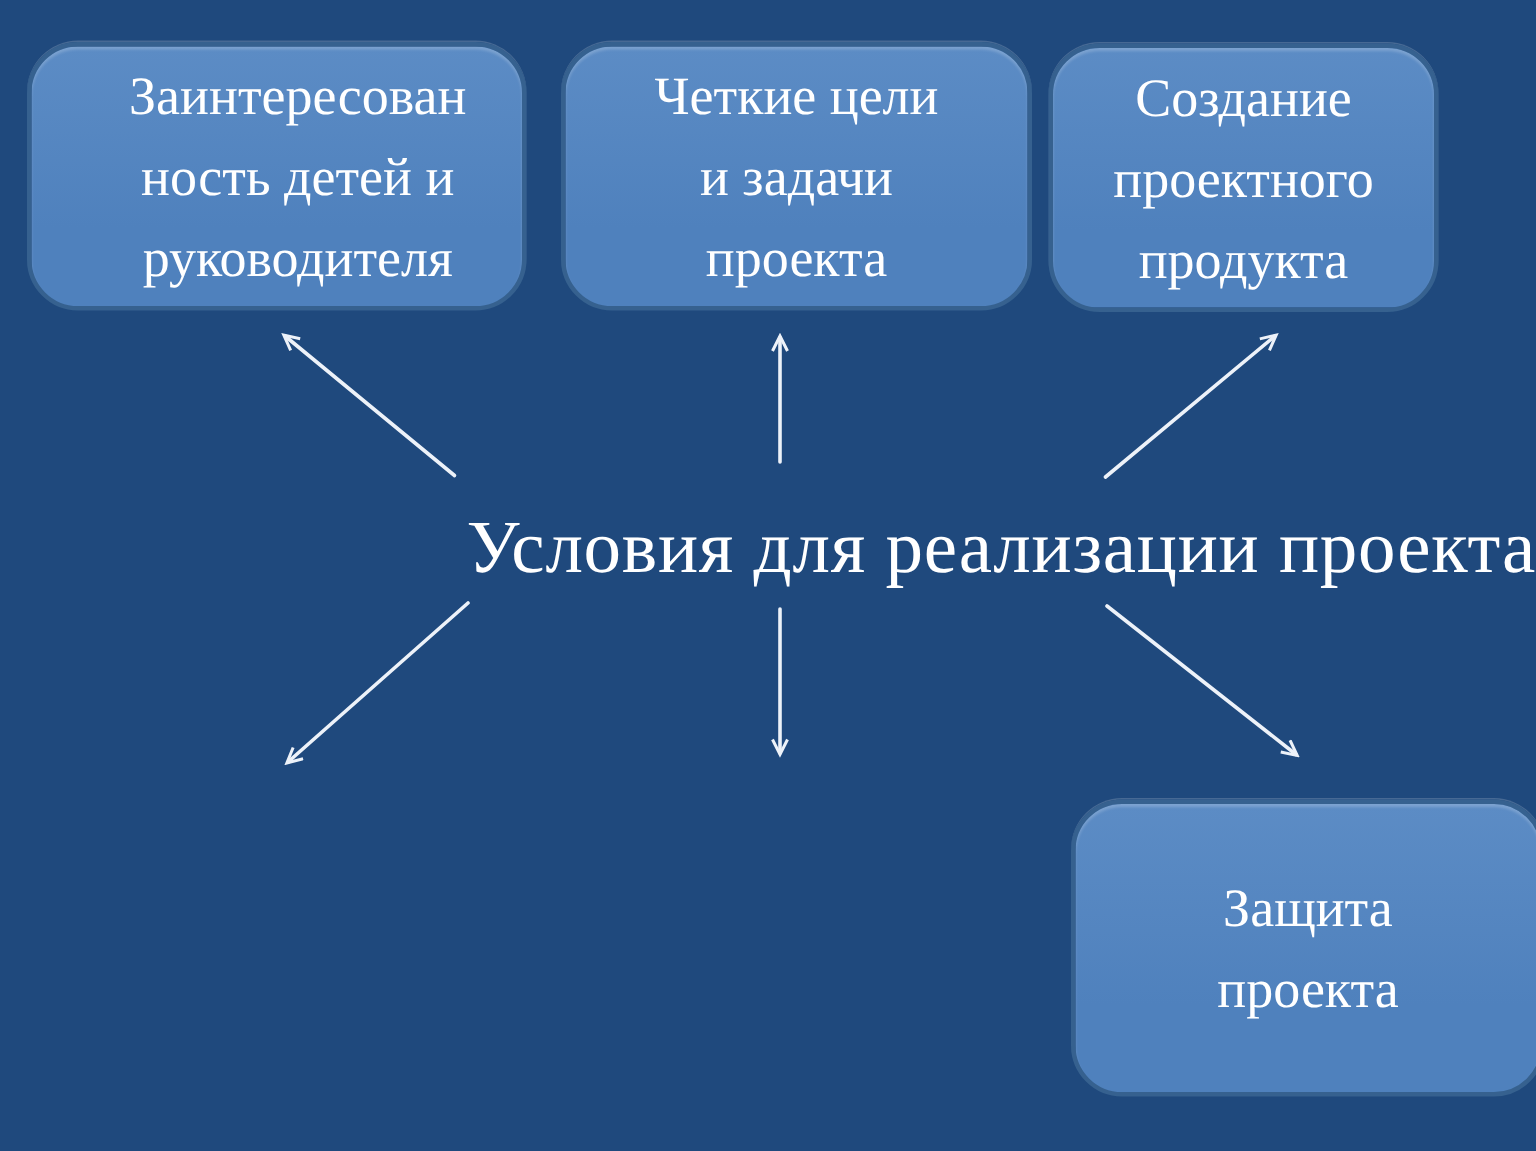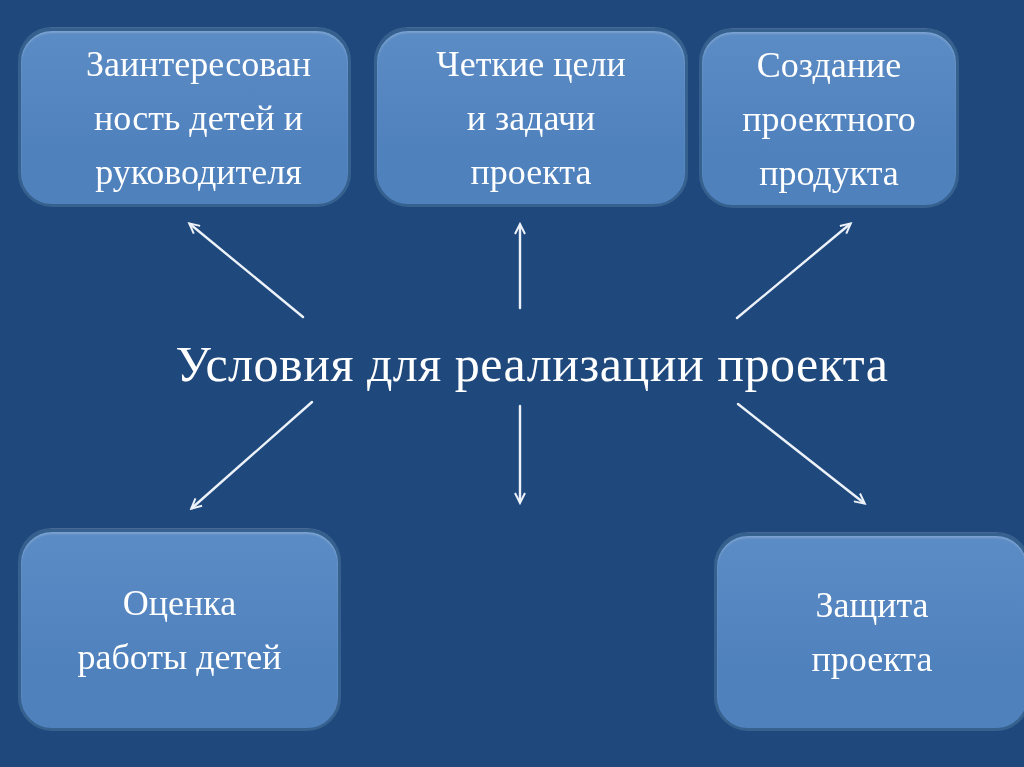--- a/index.html
+++ b/index.html
@@ -31,21 +31,21 @@
     box-shadow:inset 0 2px 2px rgba(255,255,255,0.20), 0 -1px 0 rgba(255,255,255,0.18);
   }
   .box-top-left{left:18px;top:28px;width:333px;height:179px;padding-left:28px;}
   .box-top-center{left:374px;top:28px;width:314px;height:179px;}
   .box-top-right{left:699px;top:29px;width:260px;height:179px;}
   .box-bottom-left{left:18px;top:529px;width:323px;height:202px;}
   .box-bottom-center{left:367px;top:524px;width:321px;height:225px;}
   .box-bottom-right{left:714px;top:533px;width:316px;height:198px;}
   .title{
     position:absolute;left:0;right:0;top:334px;
-    text-align:center;
+    text-align:right;
     color:var(--text);
     font-size:50px;line-height:1.2;
     letter-spacing:0.5px;
     padding-left:40px;
   }
   .arrows{position:absolute;inset:0;width:1024px;height:767px;pointer-events:none;}
   .arrows line{stroke:var(--arrow);stroke-width:2.4;stroke-linecap:round;}
   .arrowhead-path{fill:none;stroke:var(--arrow);stroke-width:2;}
 </style>
 </head>
@@ -80,24 +80,20 @@
       </marker>
     </defs>
     <line x1="303" y1="317" x2="190" y2="224" marker-end="url(#ah)"></line>
     <line x1="520" y1="308" x2="520" y2="225" marker-end="url(#ah)"></line>
     <line x1="737" y1="318" x2="850" y2="224" marker-end="url(#ah)"></line>
     <line x1="312" y1="402" x2="192" y2="508" marker-end="url(#ah)"></line>
     <line x1="520" y1="406" x2="520" y2="502" marker-end="url(#ah)"></line>
     <line x1="738" y1="404" x2="864" y2="503" marker-end="url(#ah)"></line>
   </svg>
 
-  <div class="box box-bottom-left">
-    <span>Оценка
-работы детей</span>
-  </div>
 
 
   <div class="box box-bottom-right">
     <span>Защита
 проекта</span>
   </div>
 
 </div>
 
 </body></html>

